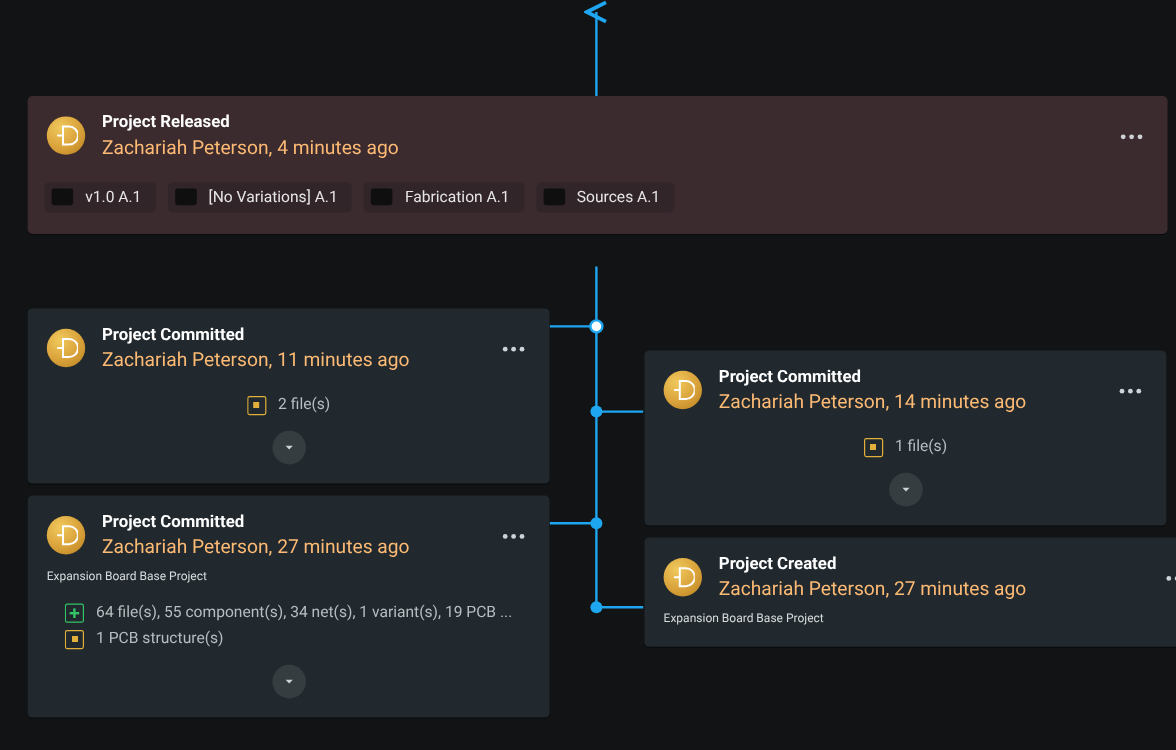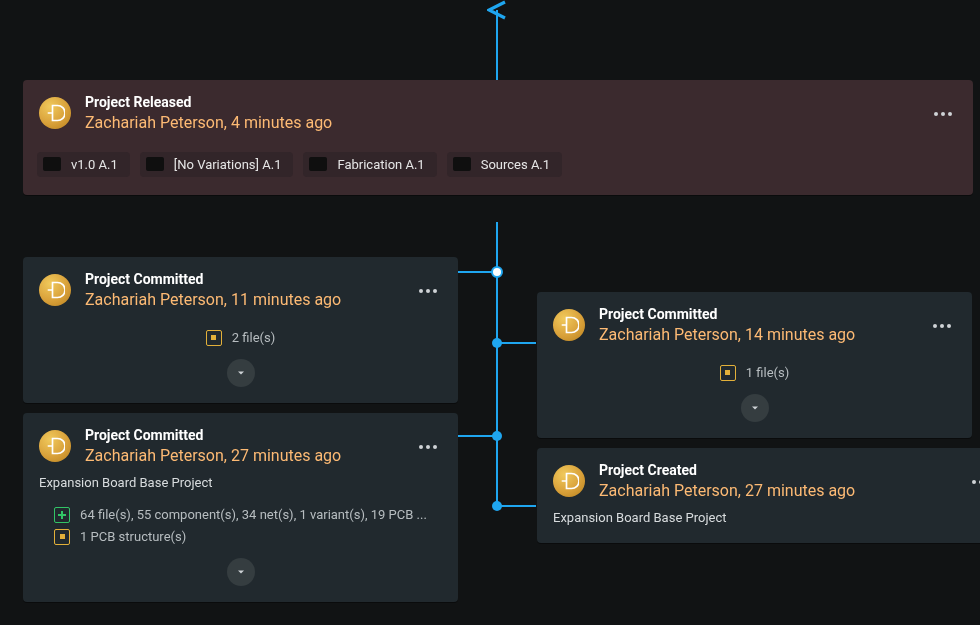--- a/index.html
+++ b/index.html
@@ -25,21 +25,21 @@
   .chip-row { display: flex; gap: 10px; padding: 20px 14px 18px 14px; flex-wrap: wrap; }
   .chip { display: flex; align-items: flex-start; background: #322529; border-radius: 4px; padding: 5px 12px 5px 6px; font-size: 13px; color: #e6e6e6; }
   .chip-box { width: 18px; height: 14px; background: #0f0f0f; border-radius: 2px; margin-right: 10px; }
 
   .file-row { display: flex; align-items: center; padding: 0 16px 16px 16px; gap: 10px; flex-direction: column; }
   .file-row .lines { flex: 1; min-width: 0; }
   .file-line { display: flex; align-items: center; gap: 10px; font-size: 13px; color: #b7bdc0; white-space: nowrap; overflow: hidden; text-overflow: ellipsis; padding: 3px 0; }
   .expand-btn { width: 28px; height: 28px; border-radius: 50%; background: #353d40; display: flex; align-items: center; justify-content: center; cursor: pointer; flex-shrink: 0; }
   .expand-btn svg { width: 12px; height: 12px; fill: #cfd3d6; }
 
-  .desc { font-size: 13px; color: #d8dcde; padding: 10px 16px 14px 16px; }
+  .desc { font-size: 10px; color: #d8dcde; padding: 10px 16px 14px 16px; }
 
   .ficon { width: 16px; height: 16px; flex-shrink: 0; display: flex; align-items: center; justify-content: center; }
   .ficon.mod { border: 1.5px solid #e2b03a; border-radius: 2px; }
   .ficon.mod::after { content: ""; width: 5px; height: 5px; background: #e2b03a; }
   .ficon.add { border: 1.5px solid #32c466; border-radius: 2px; position: relative; }
   .ficon.add::before { content: ""; position: absolute; left: 3px; right: 3px; top: 50%; height: 1.5px; margin-top: -0.75px; background: #32c466; }
   .ficon.add::after { content: ""; position: absolute; top: 3px; bottom: 3px; left: 50%; width: 1.5px; margin-left: -0.75px; background: #32c466; }
 </style>
 </head>
 <body>

